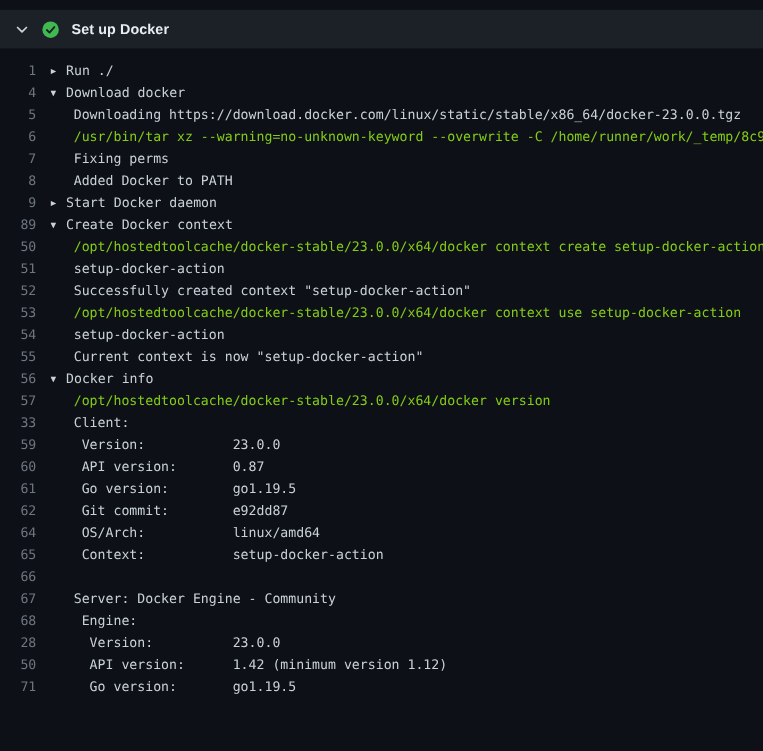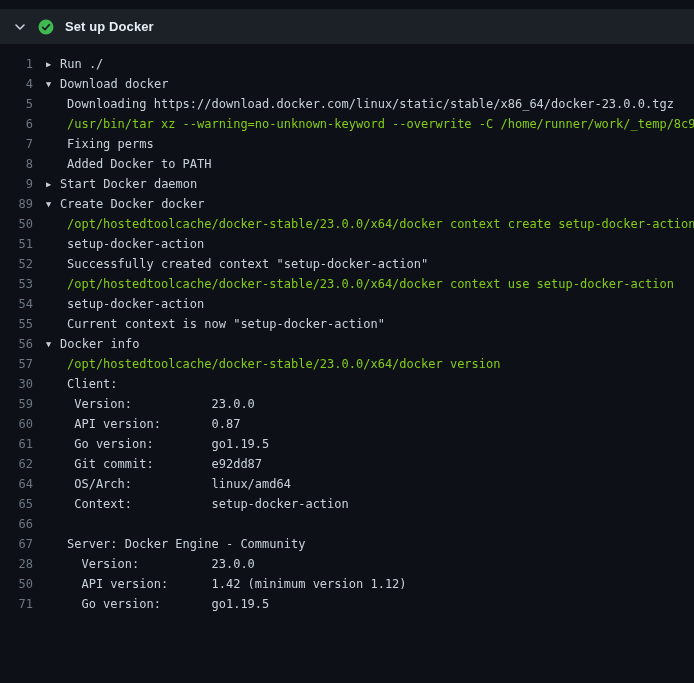--- a/index.html
+++ b/index.html
@@ -88,35 +88,36 @@
     <span class="title">Set up Docker</span>
   </div>
   <div class="log" id="log-container">
       <div class="log-line group-row"><span class="line-num">1</span><span class="line-content"><span class="arrow">▶</span><span>Run ./</span></span></div>
       <div class="log-line group-row"><span class="line-num">4</span><span class="line-content"><span class="arrow">▼</span><span>Download docker</span></span></div>
       <div class="log-line"><span class="line-num">5</span><span class="line-content child"><span>Downloading </span><span class="log-link">https://download.docker.com/linux/static/stable/x86_64/docker-23.0.0.tgz</span></span></div>
       <div class="log-line"><span class="line-num">6</span><span class="line-content child cmd">/usr/bin/tar xz --warning=no-unknown-keyword --overwrite -C /home/runner/work/_temp/8c9</span></div>
       <div class="log-line"><span class="line-num">7</span><span class="line-content child">Fixing perms</span></div>
       <div class="log-line"><span class="line-num">8</span><span class="line-content child">Added Docker to PATH</span></div>
       <div class="log-line group-row"><span class="line-num">9</span><span class="line-content"><span class="arrow">▶</span><span>Start Docker daemon</span></span></div>
-      <div class="log-line group-row"><span class="line-num">89</span><span class="line-content"><span class="arrow">▼</span><span>Create Docker docker</span></span></div>
+      <div class="log-line group-row"><span class="line-num">89</span><span class="line-content"><span class="arrow">▼</span><span>Create Docker context</span></span></div>
       <div class="log-line"><span class="line-num">50</span><span class="line-content child cmd">/opt/hostedtoolcache/docker-stable/23.0.0/x64/docker context create setup-docker-action</span></div>
       <div class="log-line"><span class="line-num">51</span><span class="line-content child">setup-docker-action</span></div>
       <div class="log-line"><span class="line-num">52</span><span class="line-content child">Successfully created context "setup-docker-action"</span></div>
       <div class="log-line"><span class="line-num">53</span><span class="line-content child cmd">/opt/hostedtoolcache/docker-stable/23.0.0/x64/docker context use setup-docker-action</span></div>
       <div class="log-line"><span class="line-num">54</span><span class="line-content child">setup-docker-action</span></div>
       <div class="log-line"><span class="line-num">55</span><span class="line-content child">Current context is now "setup-docker-action"</span></div>
       <div class="log-line group-row"><span class="line-num">56</span><span class="line-content"><span class="arrow">▼</span><span>Docker info</span></span></div>
       <div class="log-line"><span class="line-num">57</span><span class="line-content child cmd">/opt/hostedtoolcache/docker-stable/23.0.0/x64/docker version</span></div>
-      <div class="log-line"><span class="line-num">30</span><span class="line-content child">Client:</span></div>
+      <div class="log-line"><span class="line-num">33</span><span class="line-content child">Client:</span></div>
       <div class="log-line"><span class="line-num">59</span><span class="line-content child"> Version:           23.0.0</span></div>
       <div class="log-line"><span class="line-num">60</span><span class="line-content child"> API version:       0.87</span></div>
       <div class="log-line"><span class="line-num">61</span><span class="line-content child"> Go version:        go1.19.5</span></div>
       <div class="log-line"><span class="line-num">62</span><span class="line-content child"> Git commit:        e92dd87</span></div>
       <div class="log-line"><span class="line-num">64</span><span class="line-content child"> OS/Arch:           linux/amd64</span></div>
       <div class="log-line"><span class="line-num">65</span><span class="line-content child"> Context:           setup-docker-action</span></div>
       <div class="log-line"><span class="line-num">66</span><span class="line-content child"></span></div>
       <div class="log-line"><span class="line-num">67</span><span class="line-content child">Server: Docker Engine - Community</span></div>
+      <div class="log-line"><span class="line-num">68</span><span class="line-content child"> Engine:</span></div>
       <div class="log-line"><span class="line-num">28</span><span class="line-content child">  Version:          23.0.0</span></div>
       <div class="log-line"><span class="line-num">50</span><span class="line-content child">  API version:      1.42 (minimum version 1.12)</span></div>
       <div class="log-line"><span class="line-num">71</span><span class="line-content child">  Go version:       go1.19.5</span></div>
     </div>
 </div>
 
 </body></html>

